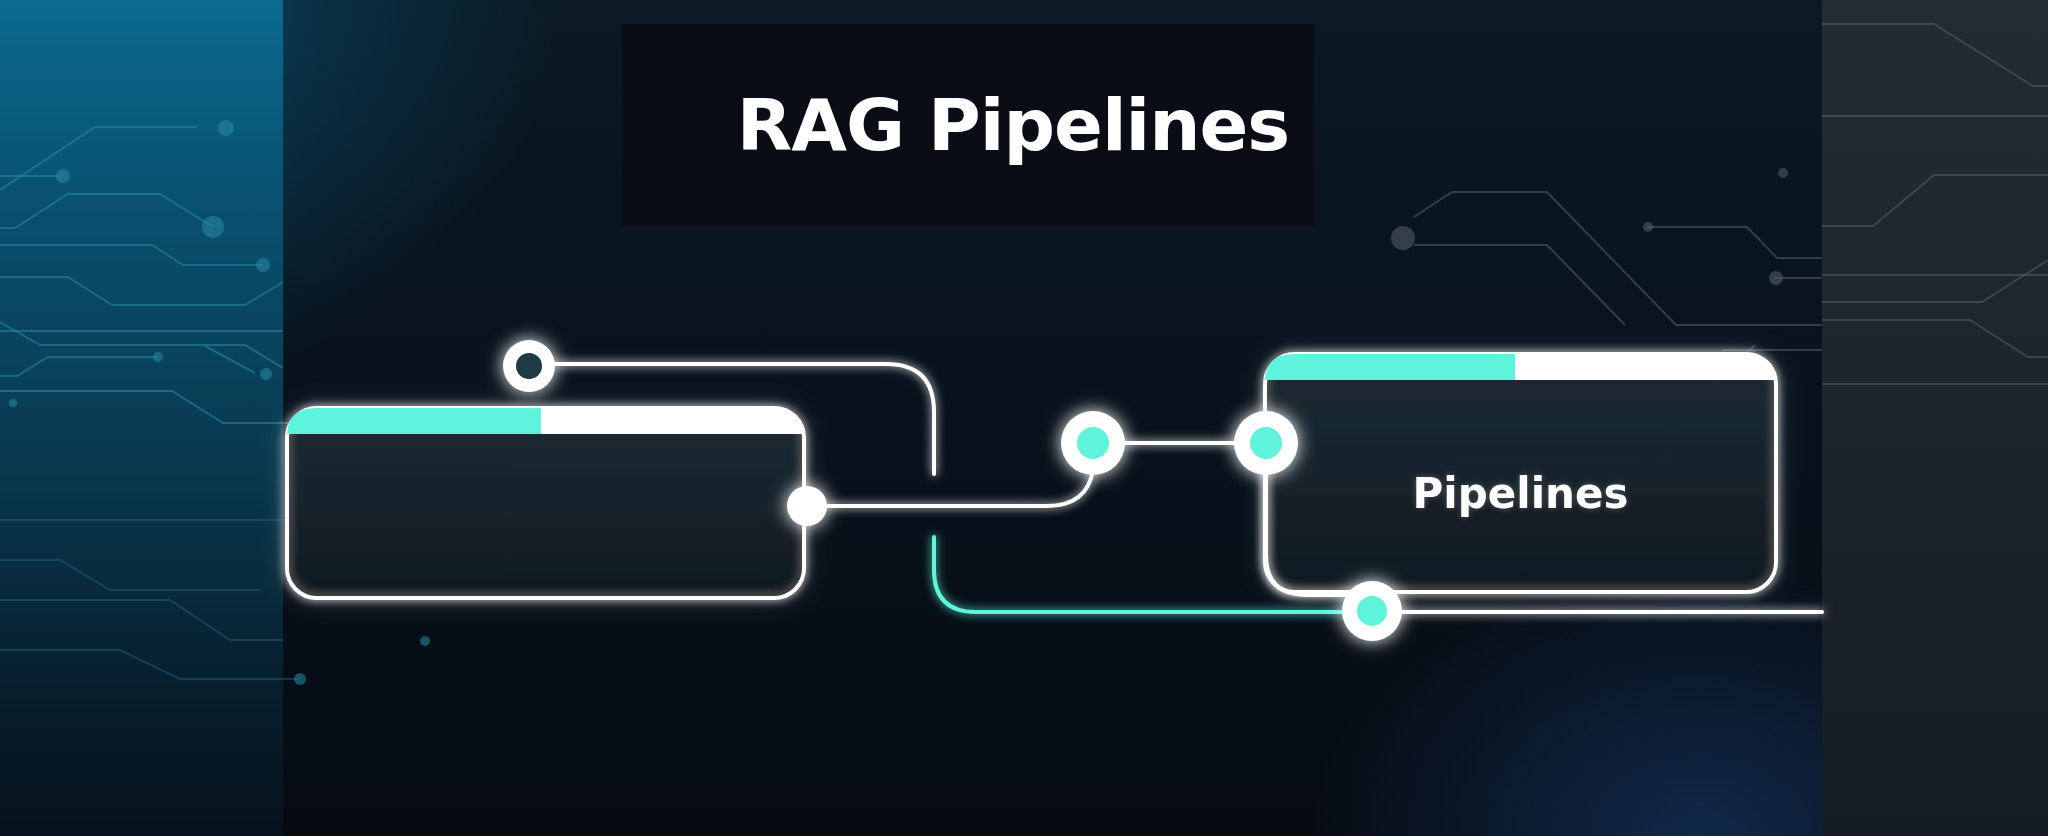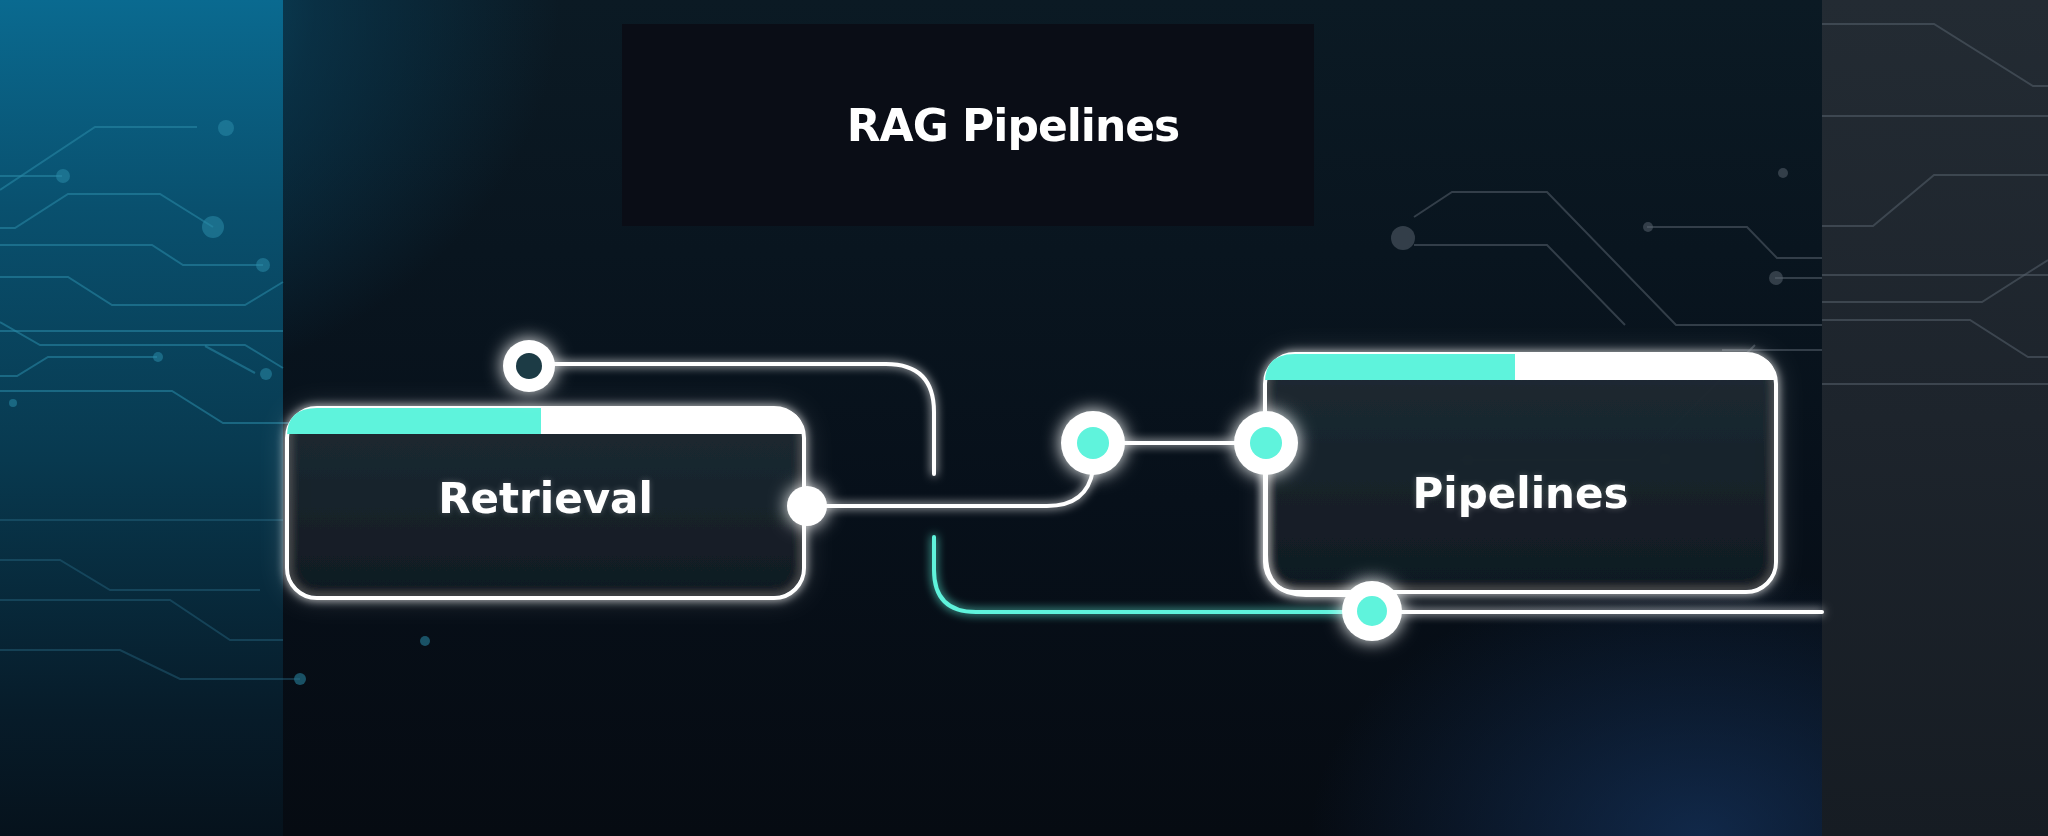--- a/index.html
+++ b/index.html
@@ -26,21 +26,21 @@
     background: linear-gradient(180deg, #232b33 0%, #1d242c 50%, #161c23 100%);
   }
   .title-box {
     position:absolute; left:622px; top:24px; width:692px; height:202px;
     background:#0a0d16;
   }
   .title {
     position:absolute; left:622px; top:24px; width:782px; height:202px;
     display:flex; align-items:center; justify-content:center;
     color:#ffffff; font-family:"DejaVu Sans", sans-serif; font-weight:bold;
-    font-size:44px; letter-spacing:-1px;
+    font-size:72px; letter-spacing:-1px;
   }
   svg.diagram { position:absolute; left:0; top:0; }
   .node-label {
     position:absolute; color:#ffffff; font-family:"DejaVu Sans", sans-serif;
     font-weight:bold; font-size:42px; text-align:center;
     text-shadow: 0 0 6px rgba(255,255,255,0.25);
   }
 </style>
 </head>
 <body>
@@ -167,15 +167,14 @@
       <circle cx="1266" cy="443" r="16" fill="#5ef3dc"></circle>
 
       <circle cx="1372" cy="611" r="30" fill="#ffffff"></circle>
       <circle cx="1372" cy="611" r="15" fill="#5ef3dc"></circle>
     </g>
   </svg>
 
   <div class="title-box"></div>
   <div class="title">RAG Pipelines</div>
 
-  <div class="node-label" style="left:287px; top:474px; width:517px;">Retrieval</div>
   <div class="node-label" style="left:1265px; top:469px; width:511px;">Pipelines</div>
 </div>
 
 </body></html>

